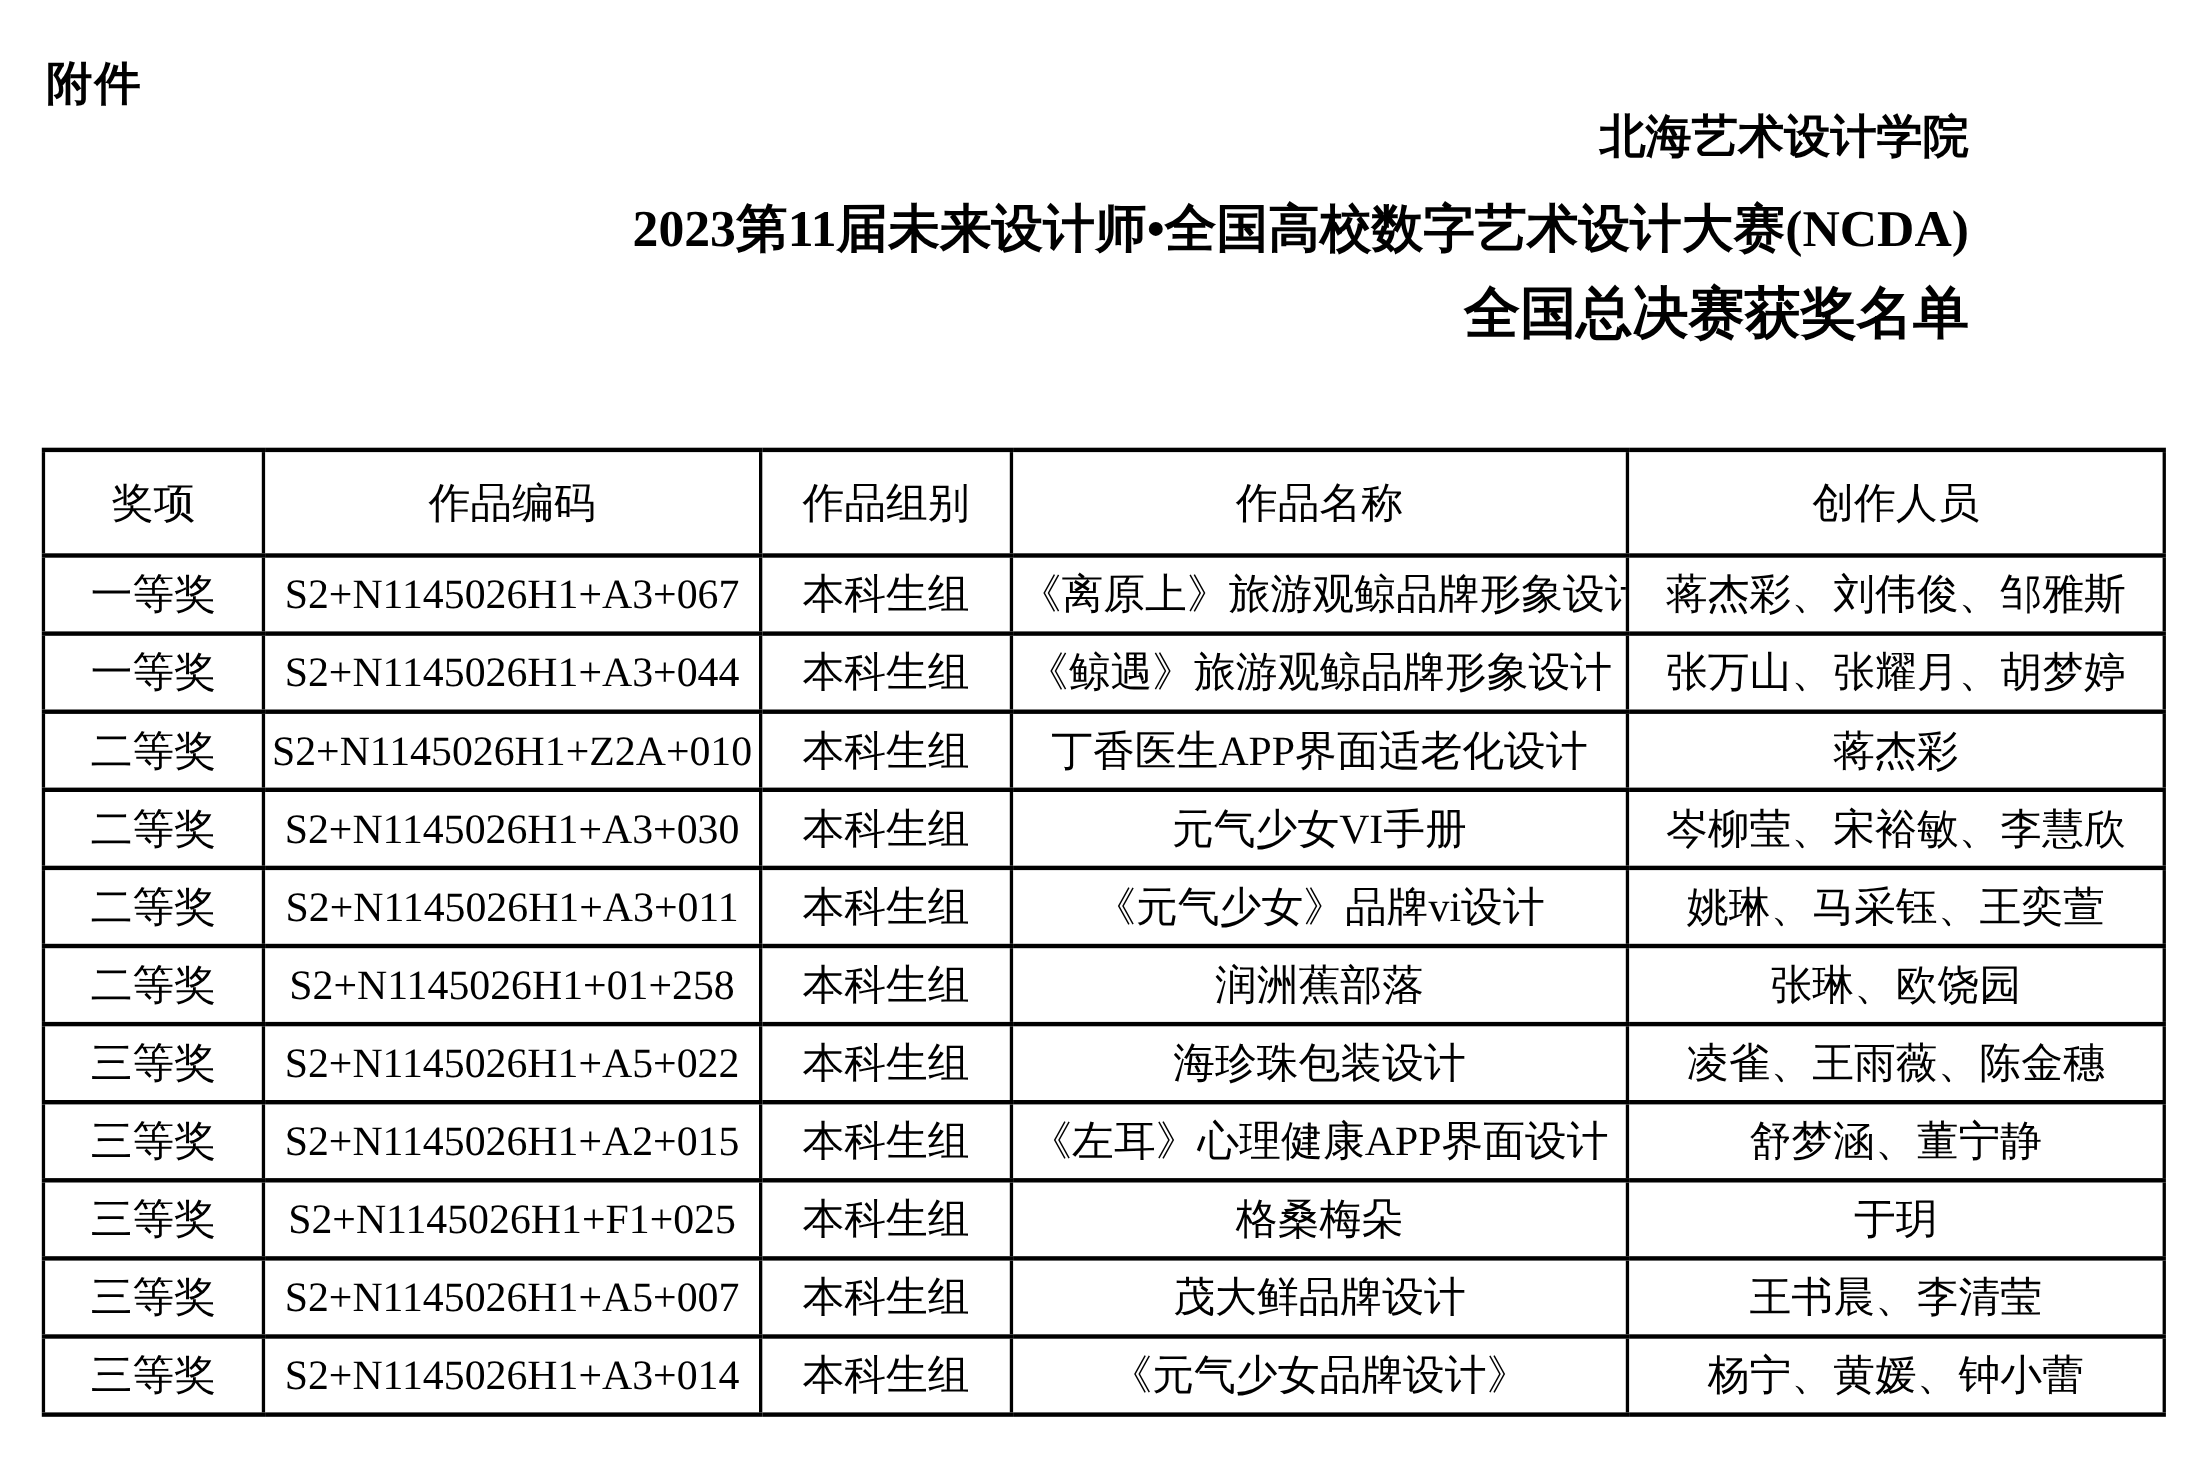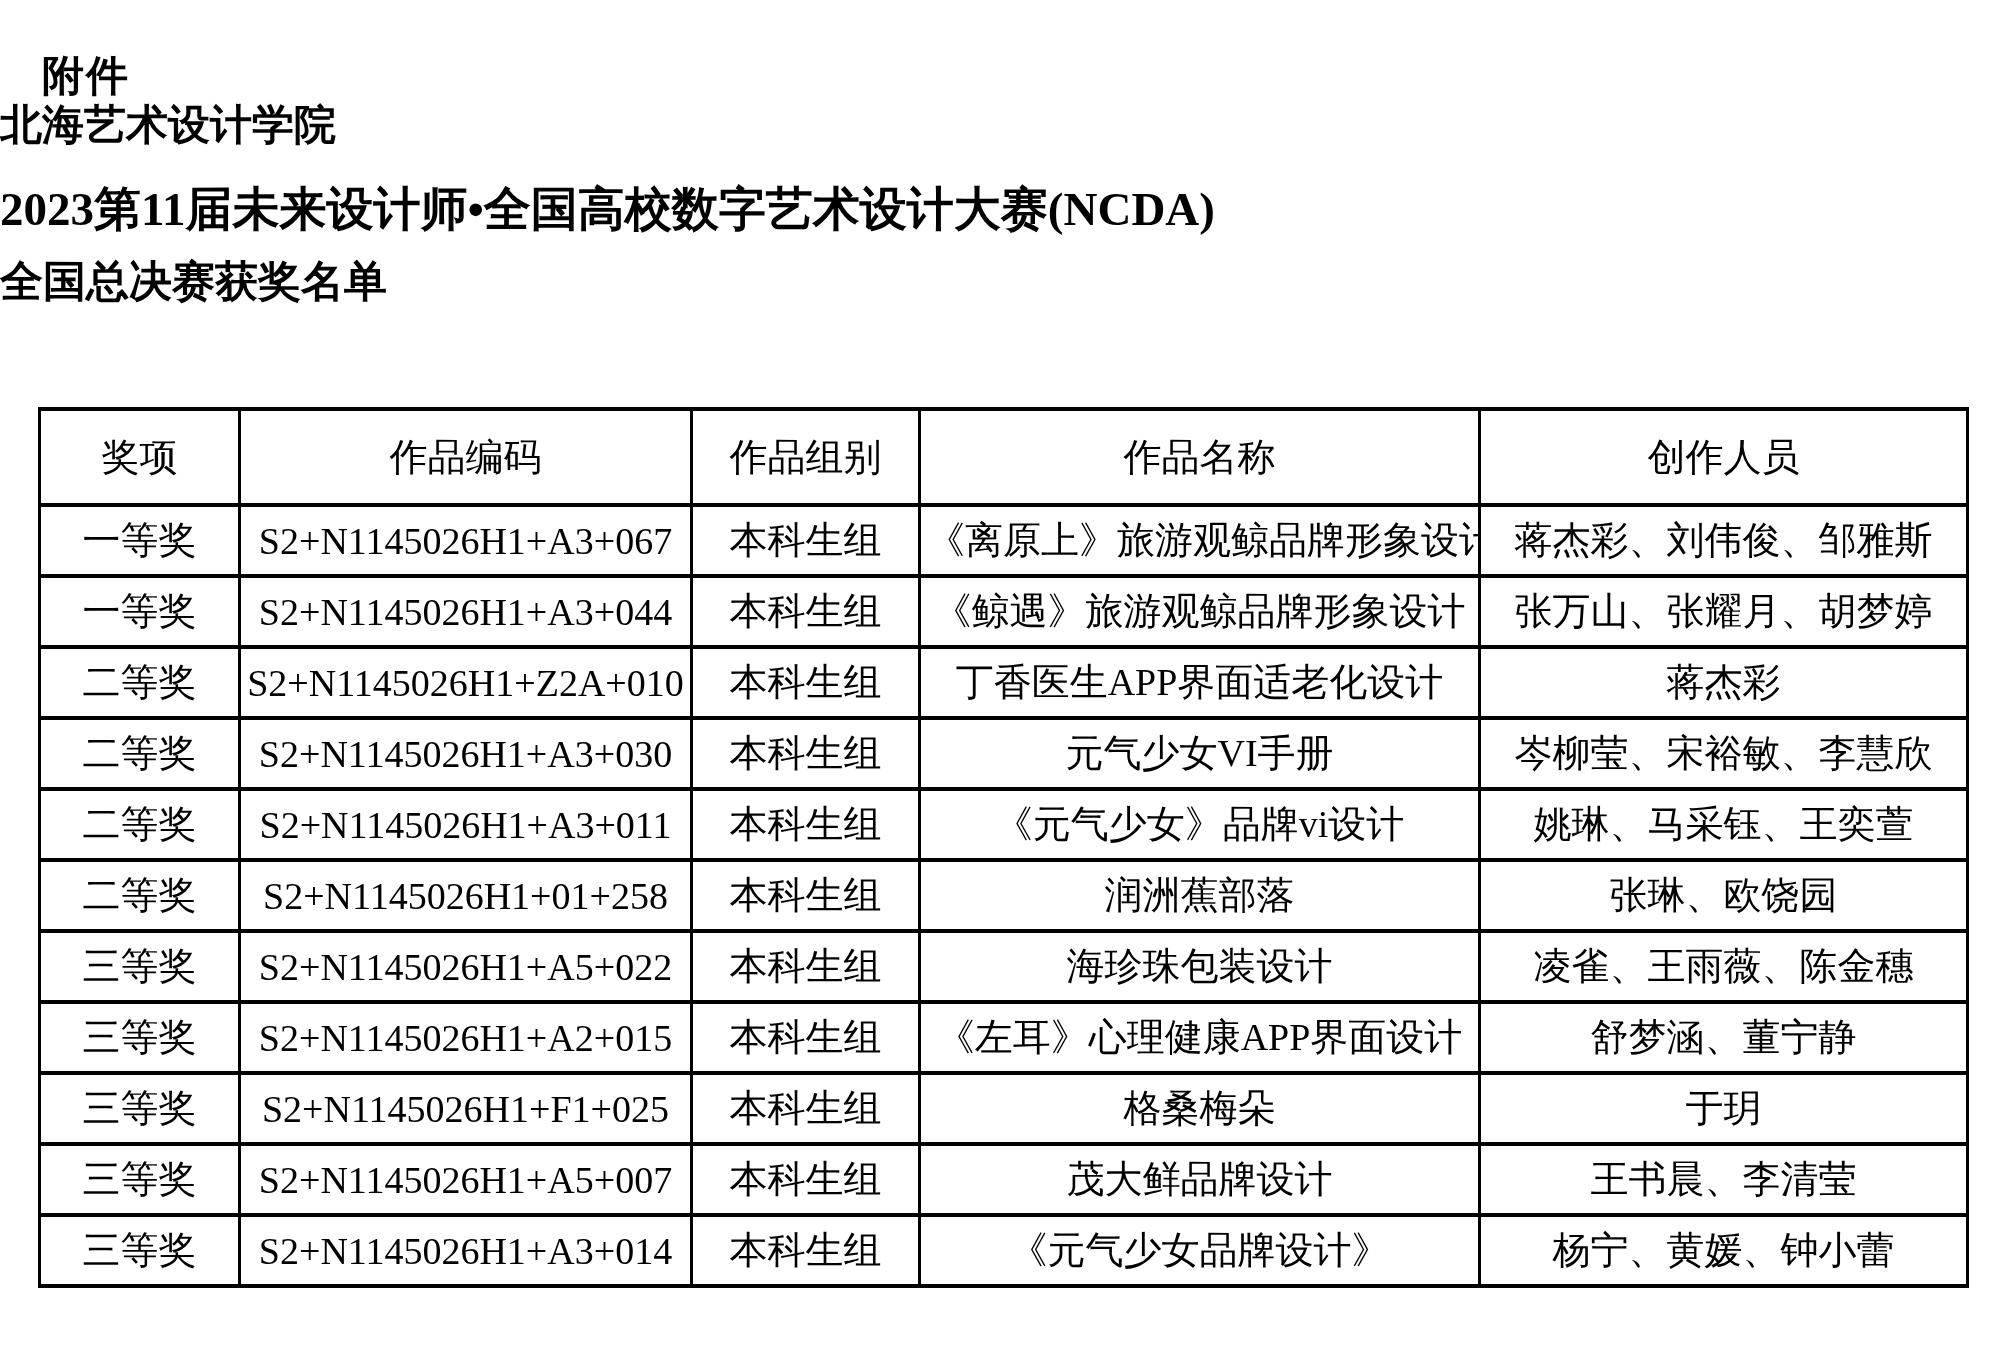--- a/index.html
+++ b/index.html
@@ -19,35 +19,35 @@
     position: absolute;
     left: 42px; top: 48px;
     font-size: 42px;
     font-weight: bold;
     letter-spacing: 2px;
   }
   .titles {
     position: absolute;
     top: 102px; left: 0;
     width: 1790px;
-    text-align: left;
+    text-align: right;
   }
   .title-line1 {
     font-size: 42px;
     font-weight: bold;
     line-height: 1.1;
   }
   .title-line2 {
     font-size: 47px;
     font-weight: bold;
     line-height: 1.1;
     margin-top: 36px;
   }
   .title-line3 {
-    font-size: 43px;
+    font-size: 51px;
     font-weight: bold;
     line-height: 1.1;
     margin-top: 22px;
   }
   table.award-table {
     position: absolute;
     left: 38px; top: 407px;
     width: 1928px;
     border-collapse: collapse;
     table-layout: fixed;

